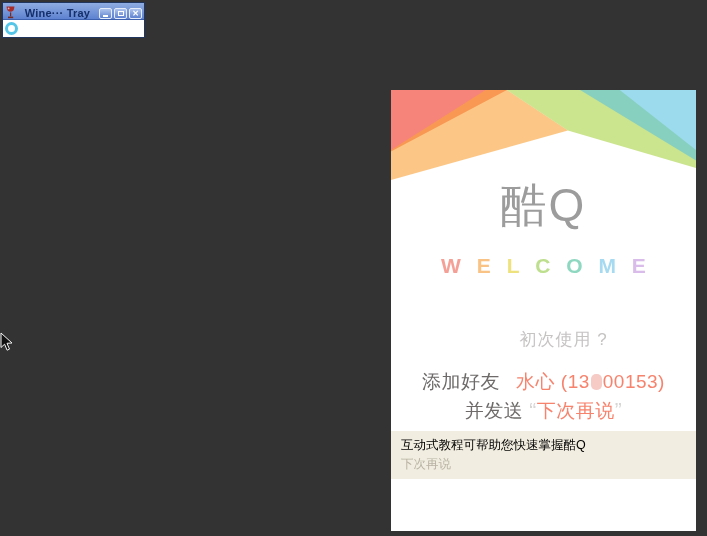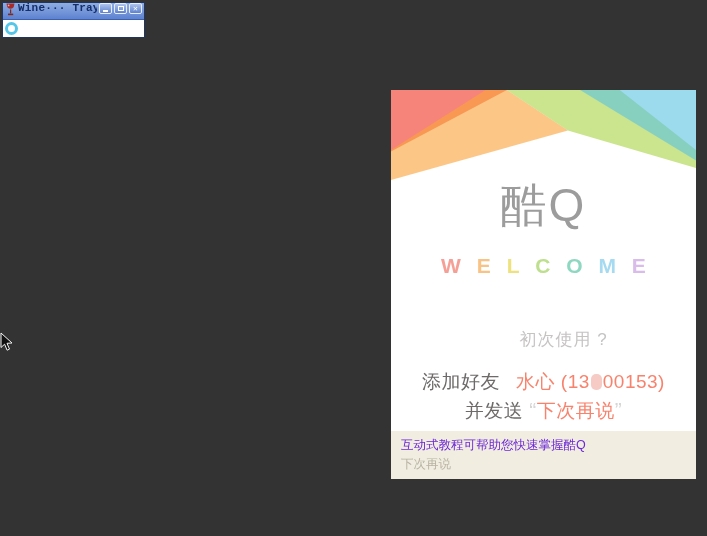--- a/index.html
+++ b/index.html
@@ -9,24 +9,23 @@
     background:#333333; overflow:hidden;
     font-family:"Liberation Sans", sans-serif;
   }
 
   
   .tray-window {
     position:absolute; left:2px; top:2px; width:143px; height:36px;
     border:1px solid #20365e; background:#fff;
   }
   .titlebar {
-    height:17px; display:flex; align-items:flex-start; padding:0 2px; gap:2px;
+    height:17px; display:flex; align-items:flex-end; padding:0 2px; gap:2px;
     background:linear-gradient(#8fade2, #5e82d0);
     border-bottom:1px solid #3c5fae;
-    font-family:Liberation Mono, monospace;
   }
   .wine-icon { flex:none; display:flex; }
   .tb-title {
     flex:1; text-align:center; font-size:11px; font-weight:bold;
     color:#152f6a; line-height:1; letter-spacing:0.2px;
     white-space:nowrap; overflow:hidden;
   }
   .tb-btns { display:flex; gap:2px; flex:none; }
   .tb-btn {
     width:13px; height:11px; display:flex; align-items:center; justify-content:center;
@@ -42,21 +41,21 @@
   .coolq-tray {
     width:13px; height:13px; border:3px solid #55c6e8; border-radius:50%;
     display:inline-block; background:#fff;
   }
 
   
   .cursor { position:absolute; left:0px; top:332px; }
 
   
   .dialog {
-    position:absolute; left:391px; top:90px; width:305px; height:389px;
+    position:absolute; left:391px; top:90px; width:305px; height:441px;
     background:#ffffff; overflow:hidden;
   }
   .hdr { position:absolute; left:0; top:0; width:305px; height:150px; }
   .tri { position:absolute; left:0; top:0; width:100%; height:100%; }
   .tri-red    { clip-path:polygon(0 0, 38% 0, 0 41%); }
   .tri-orange { clip-path:polygon(31% 0, 38% 0, 58% 27%, 0 60%, 0 40%); }
   .tri-green  { clip-path:polygon(38% 0, 75% 0, 100% 40%, 100% 52%, 58% 27%); }
   .tri-cyan   { clip-path:polygon(62% 0, 100% 0, 100% 47%); }
 
   .app-title {
@@ -85,21 +84,21 @@
     display:inline-block; width:11px; height:16px; background:#f6cbc6;
     border-radius:5px; vertical-align:-2px; margin:0 1px;
   }
   .quote { color:#d8d5d5; font-size:21px; }
 
   .footer {
     position:absolute; left:0; top:341px; width:305px; height:48px;
     background:#f1ede0;
   }
   .tut-link {
-    position:absolute; left:10px; top:6px; font-size:12.5px; color:#6d28d9;
+    position:absolute; left:10px; top:6px; font-size:12.5px; color:#000000;
     cursor:pointer; white-space:nowrap;
   }
   .later-link {
     position:absolute; left:10px; top:25px; font-size:12.5px; color:#b8b3a4;
     cursor:pointer;
   }
   .badge {
     position:absolute; left:202px; top:1px; width:94px; height:44px;
     display:flex; align-items:center;
     background:#f4f0e6; border:4px solid #0b0b0b; border-radius:24px;

